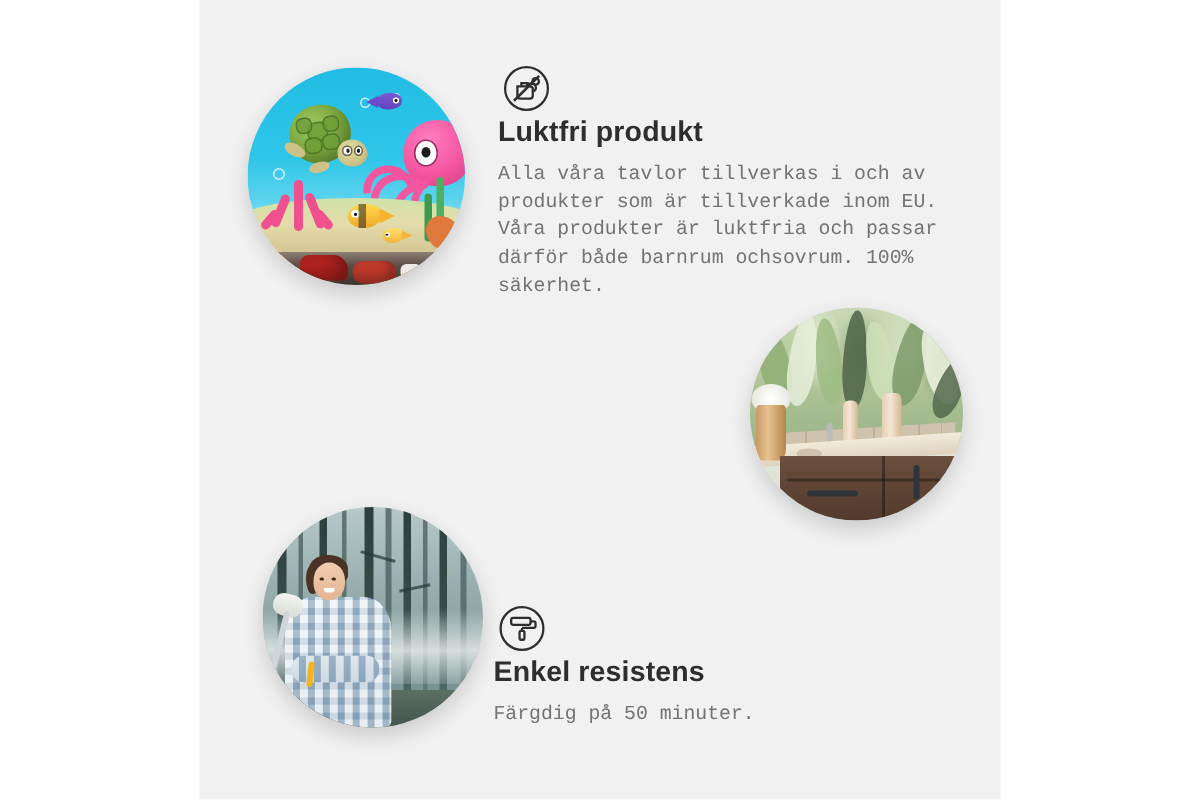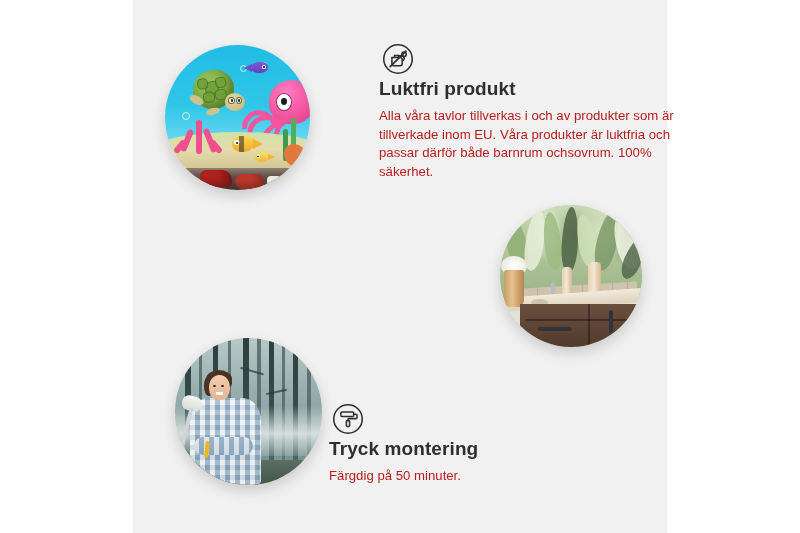--- a/index.html
+++ b/index.html
@@ -48,23 +48,24 @@
   .feature .f-title {
     font-size: 19px;
     font-weight: bold;
     color: #2e2e2e;
     margin: 0 0 6px 0;
     line-height: 1.2;
     letter-spacing: 0.1px;
   }
   .feature .f-body {
     font-size: 13.2px;
-    color: #b91c1c;
+    color: #737373;
     line-height: 1.42;
     margin: 0;
+    font-family: Liberation Mono, monospace;
   }
   .feature.left-align { text-align: left; }
   .feature.right-align { text-align: right; }
 
   
   .icon-badge {
     width: 38px;
     height: 38px;
     display: block;
   }
@@ -379,21 +380,21 @@
 
         <div style="position:absolute;right:2%;bottom:16%;width:16%;height:16%;background:#e07a3c;border-radius:40% 60% 40% 60%;"></div>
 
         <div class="sea-bottomband"></div>
         <div class="sea-red1"></div>
         <div class="sea-red2"></div>
         <div class="sea-white"></div>
       </div>
     </div>
 
-    <div class="feature left-align" style="left:199px; top:40px; width:300px;margin-left:47px;">
+    <div class="feature left-align" style="left:199px; top:40px; width:300px;">
       <span class="icon-badge">
         <svg viewBox="0 0 40 40" fill="none" stroke="#2e2e2e" stroke-width="1.6">
           <circle cx="20" cy="20" r="15"></circle>
           <path d="M14 18.5h8.4a2 2 0 0 1 2 2v4.6a2 2 0 0 1-2 2h-6.8a2 2 0 0 1-2-2v-6.6z"></path>
           <path d="M16.4 18.5v-2.3h4.2v2.3"></path>
           <path d="M20.6 16.6h3.1c1.6 0 2.9 1.3 2.9 2.9 0 1.2-.7 2-1.6 2.4"></path>
           <circle cx="26.4" cy="15" r="2.3"></circle>
           <line x1="11.2" y1="28.6" x2="28.9" y2="11.2" stroke-width="1.8"></line>
         </svg>
       </span>
@@ -471,18 +472,18 @@
     <div class="feature left-align" style="left:196px; top:400px; width:290px;">
       <span class="icon-badge">
         <svg viewBox="0 0 40 40" fill="none" stroke="#2e2e2e" stroke-width="1.6">
           <circle cx="20" cy="20" r="15"></circle>
           <rect x="12.4" y="12.6" width="13.6" height="4.8" rx="1.4"></rect>
           <path d="M26 15h2.2a1.3 1.3 0 0 1 1.3 1.3v2a1.3 1.3 0 0 1-1.3 1.3H20"></path>
           <path d="M20 19.6v2.1"></path>
           <rect x="18.3" y="21.7" width="3.4" height="6.2" rx="1"></rect>
         </svg>
       </span>
-      <p class="f-title">Tryck montering</p>
+      <p class="f-title">Enkel resistens</p>
       <p class="f-body">Färgdig på 50 minuter.</p>
     </div>
 
   </div>
 </div>
 
 </body></html>

